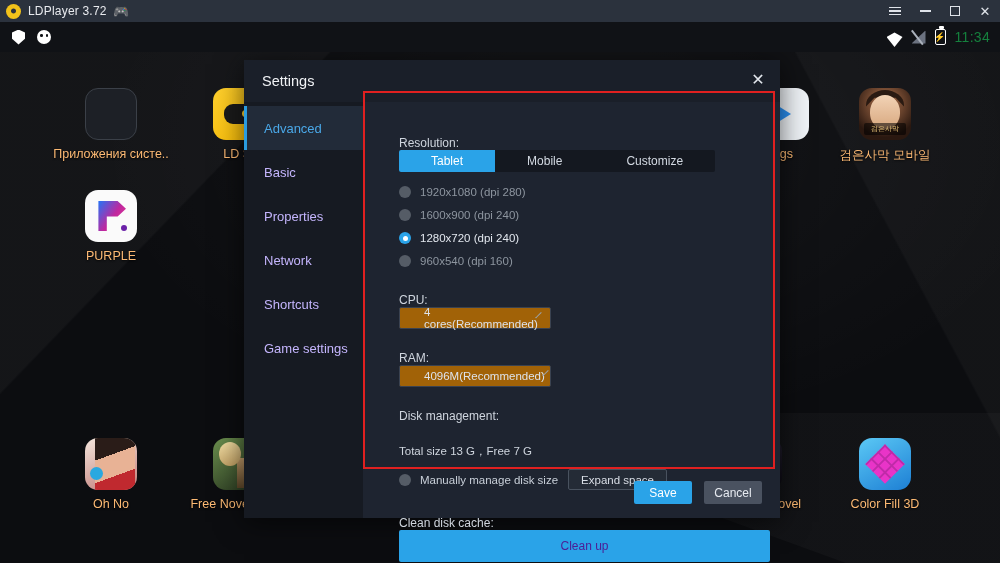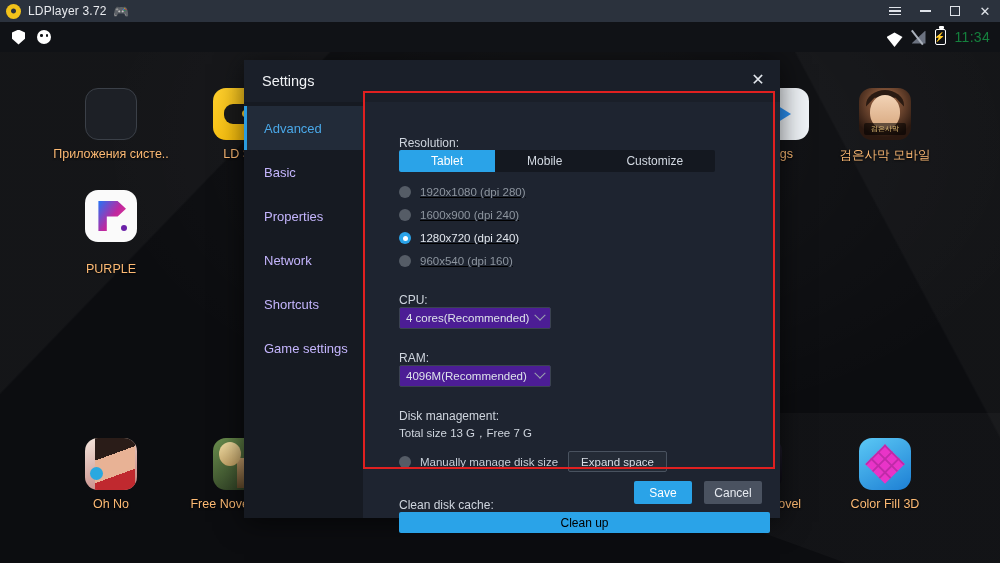--- a/index.html
+++ b/index.html
@@ -312,42 +312,42 @@
   
   .seg {
     display: inline-flex; background: #141820; border-radius: 2px; overflow: hidden;
   }
   .seg .seg-btn {
     height: 22px; padding: 0 32px; display: flex; align-items: center;
     justify-content: center; color: #d3d9e2; font-size: 12px;
   }
   .seg .seg-btn.active { background: #2aa3e8; color: #fff; }
 
-  .radio-list { margin-top: 9px; text-decoration: underline; }
+  .radio-list { margin-top: 9px; }
   .radio-row {
     display: flex; align-items: center; height: 22px; margin-bottom: 1px;
   }
   .radio {
     width: 12px; height: 12px; border-radius: 50%;
     background: #555c66; flex: none; position: relative;
   }
   .radio.on { background: #2aa3e8; }
   .radio.on::after {
     content: ''; position: absolute; left: 3.5px; top: 3.5px;
     width: 5px; height: 5px; border-radius: 50%; background: #fff;
   }
   .radio-row .txt {
     margin-left: 9px; color: #8d959f; font-size: 11.5px; white-space: nowrap;
   }
   .radio-row.on .txt { color: #e2e7ee; }
 
   .select {
-    width: 152px; height: 22px; background: #4c1d95;
+    width: 152px; height: 22px; background: #a16207;
     border: 1px solid #3a4250; border-radius: 2px;
-    display: flex; align-items: center; padding: 0 6px;
+    display: flex; align-items: center; padding: 0 24px;
     color: #dde2ea; font-size: 11.5px; position: relative;
   }
   .select .chev {
     margin-left: auto; width: 8px; height: 8px;
     border-right: 1.6px solid #9aa3ae; border-bottom: 1.6px solid #9aa3ae;
     transform: rotate(45deg) translate(-2px,-2px);
   }
 
   .disk-info { color: #cfd5de; font-size: 11.5px; padding-top: 3px; }
   .disk-opts { margin-top: 10px; }
@@ -357,22 +357,22 @@
     line-height: 14px; max-width: 190px;
   }
   .disk-opt .txt2.dim { color: #c8cfd8; }
   .btn-outline {
     margin-left: 10px; height: 21px; padding: 0 12px;
     background: #242b36; border: 1px solid #49525f; border-radius: 2px;
     color: #d9dee6; font-size: 11.5px;
     display: flex; align-items: center; justify-content: center;
   }
   .btn-primary {
-    height: 21px; padding: 0 19px; background: #2aa3e8; border-radius: 2px;
-    color: #000000; font-size: 12px;
+    height: 32px; padding: 0 19px; background: #2aa3e8; border-radius: 2px;
+    color: #4c1d95; font-size: 12px;
     display: inline-flex; align-items: center; justify-content: center;
   }
 
   .dlg-footer {
     position: absolute; right: 18px; bottom: 14px;
     display: flex; gap: 12px; z-index: 30;
   }
   .footer-btn {
     width: 58px; height: 23px; border-radius: 2px;
     display: flex; align-items: center; justify-content: center;
@@ -452,21 +452,21 @@
         <div class="lbl">ngs</div>
       </div>
       <div class="desk-icon" style="left: 830px; top: 88px;">
         <div class="ico ico-bdo">
           <div class="hair"></div>
           <div class="face"></div>
           <div class="bar">검은사막</div>
         </div>
         <div class="lbl">검은사막 모바일</div>
       </div>
-      <div class="desk-icon" style="left: 56px; top: 190px; gap: 13px;">
+      <div class="desk-icon" style="left: 56px; top: 190px;">
         <div class="ico ico-purple">
           <div class="p"></div>
           <div class="dot"></div>
         </div>
         <div class="lbl">PURPLE</div>
       </div>
       <div class="desk-icon" style="left: 56px; top: 438px;">
         <div class="ico ico-ohno">
           <div class="fig"></div>
           <div class="bl"></div>
@@ -584,21 +584,21 @@
           </div>
 
           <div class="row" style="margin-top:18px;">
             <div class="row-label">RAM:</div>
             <div class="select">
               <span>4096M(Recommended)</span>
               <span class="chev"></span>
             </div>
           </div>
 
-          <div class="row" style="margin-top:18px;">
+          <div class="row" style="margin-top:18px;gap:18px;">
             <div class="row-label">Disk management:</div>
             <div>
               <div class="disk-info">Total size 13 G，Free 7 G</div>
               <div class="disk-opts">
                 <div class="disk-opt" style="align-items:center;">
                   <div class="radio"></div>
                   <div class="txt2 dim">Manually manage disk size</div>
                   <div class="btn-outline">Expand space</div>
                 </div>
               </div>

